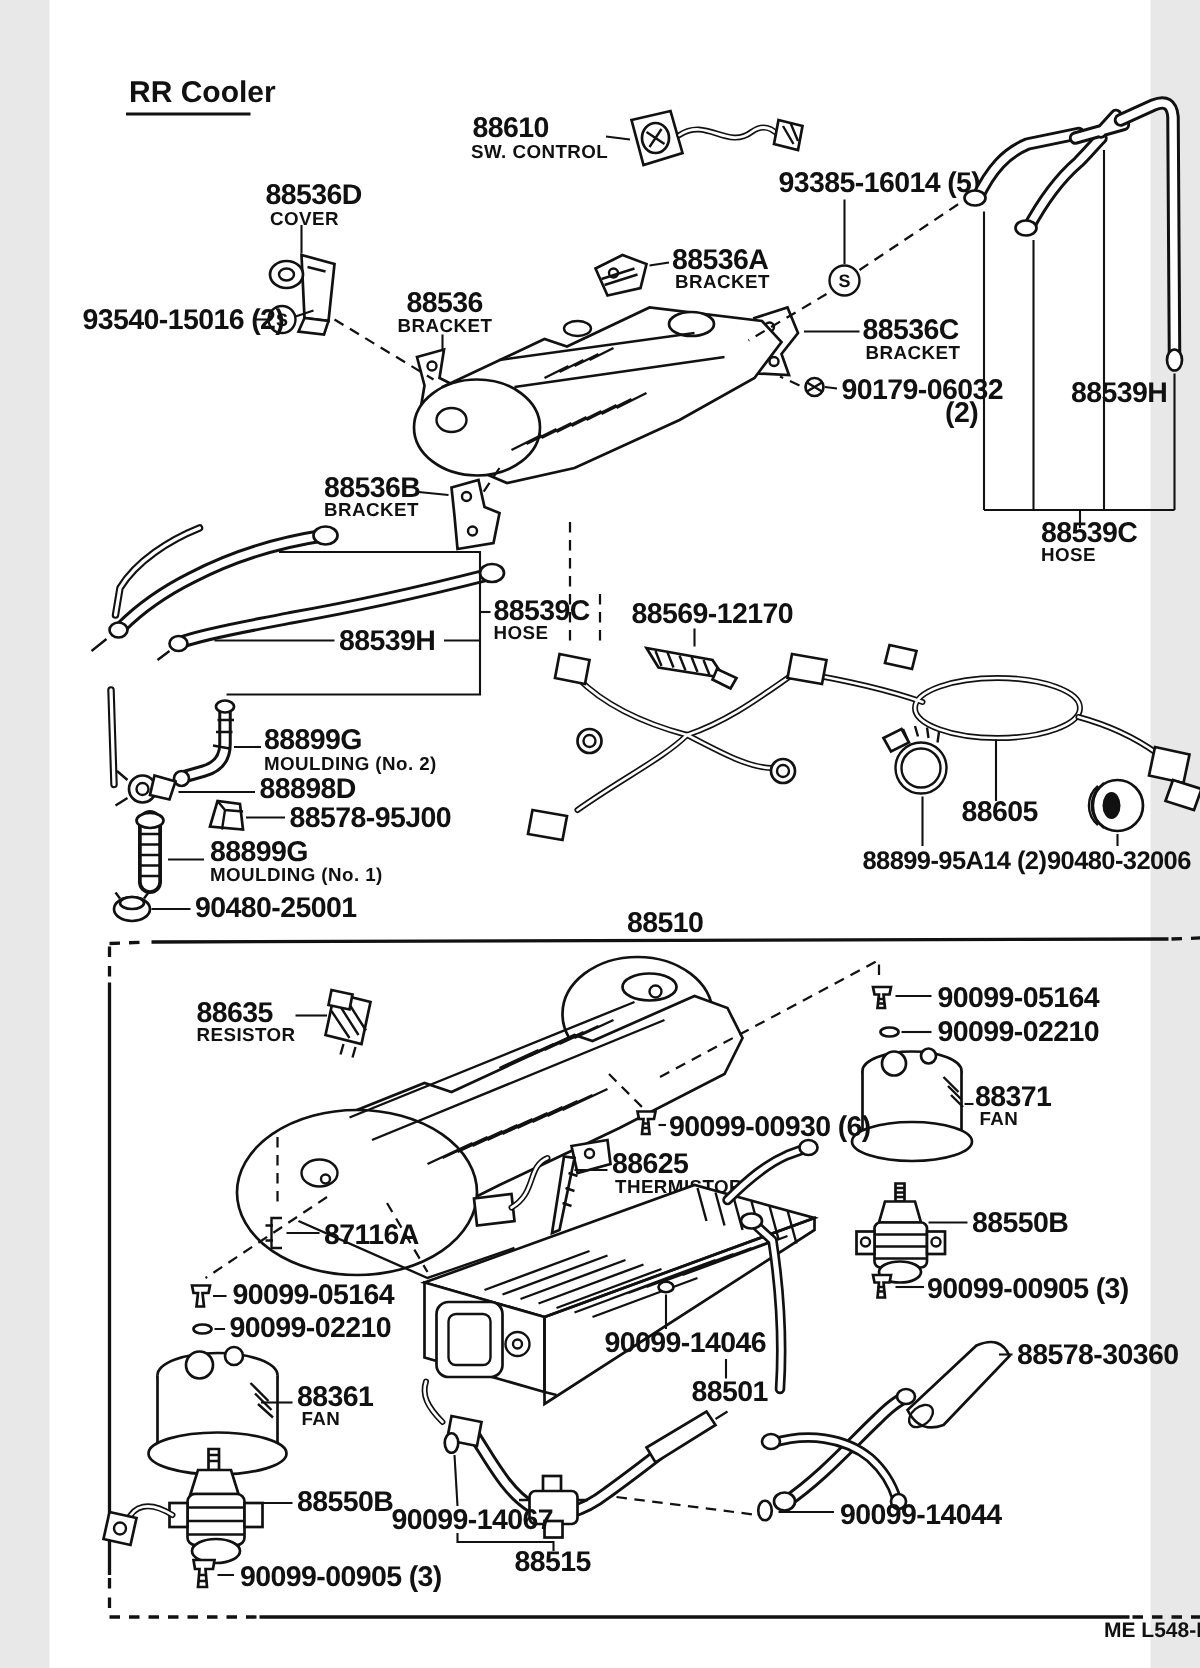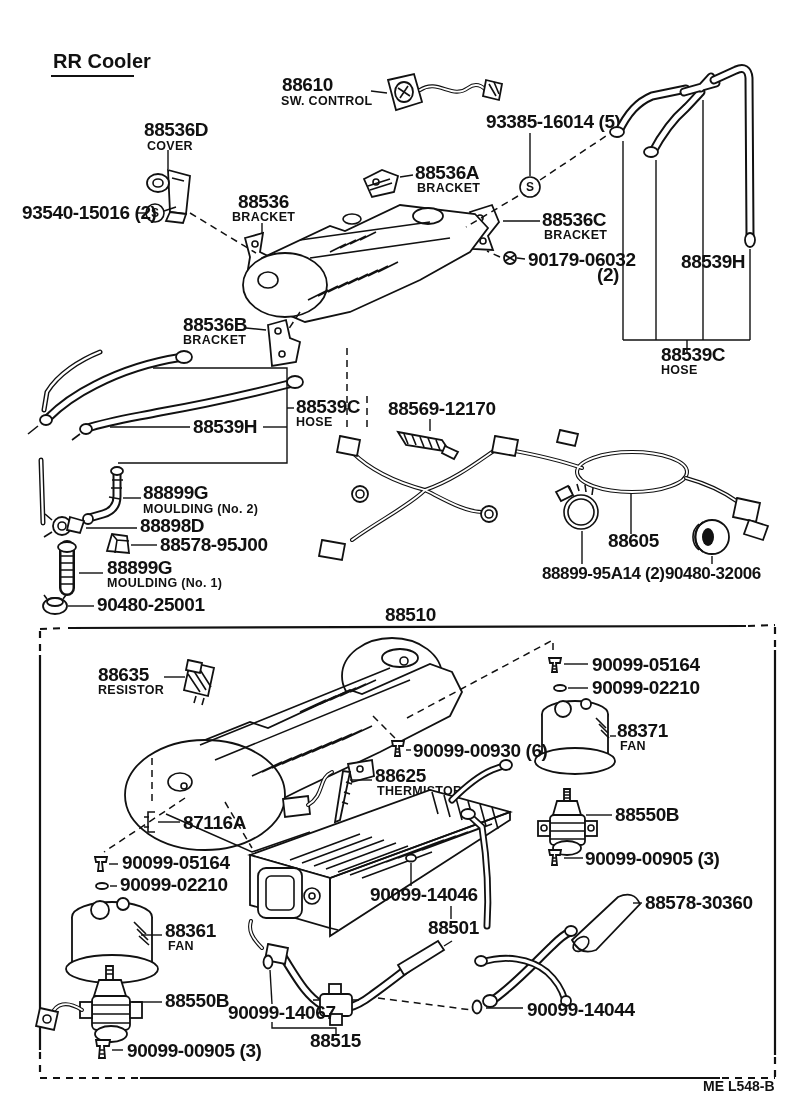--- a/index.html
+++ b/index.html
@@ -1,16 +1,16 @@
 <!DOCTYPE html>
 <html><head>
 <meta charset="utf-8">
 <style>
   html,body{margin:0;padding:0;background:#e8e8e8;}
-  .stage{width:800px;height:1112px;background:#ffffff;position:relative;margin:0 auto;
+  .stage{width:734px;height:1112px;background:#ffffff;position:relative;margin:0 auto;
          font-family:"Liberation Sans",sans-serif;}
   svg{position:absolute;left:0;top:0;}
   
   .ln  {stroke:#111;stroke-width:1.4;fill:none;}
   .ln2 {stroke:#111;stroke-width:2;fill:none;}
   .dash{stroke:#111;stroke-width:1.5;fill:none;stroke-dasharray:7 5;}
   .bline{stroke:#111;stroke-width:2.2;fill:none;}
   .bdash{stroke:#111;stroke-width:2.2;fill:none;stroke-dasharray:7 6;}
   .part{stroke:#111;stroke-width:1.8;fill:#fff;}
   .partn{stroke:#111;stroke-width:1.6;fill:none;}

